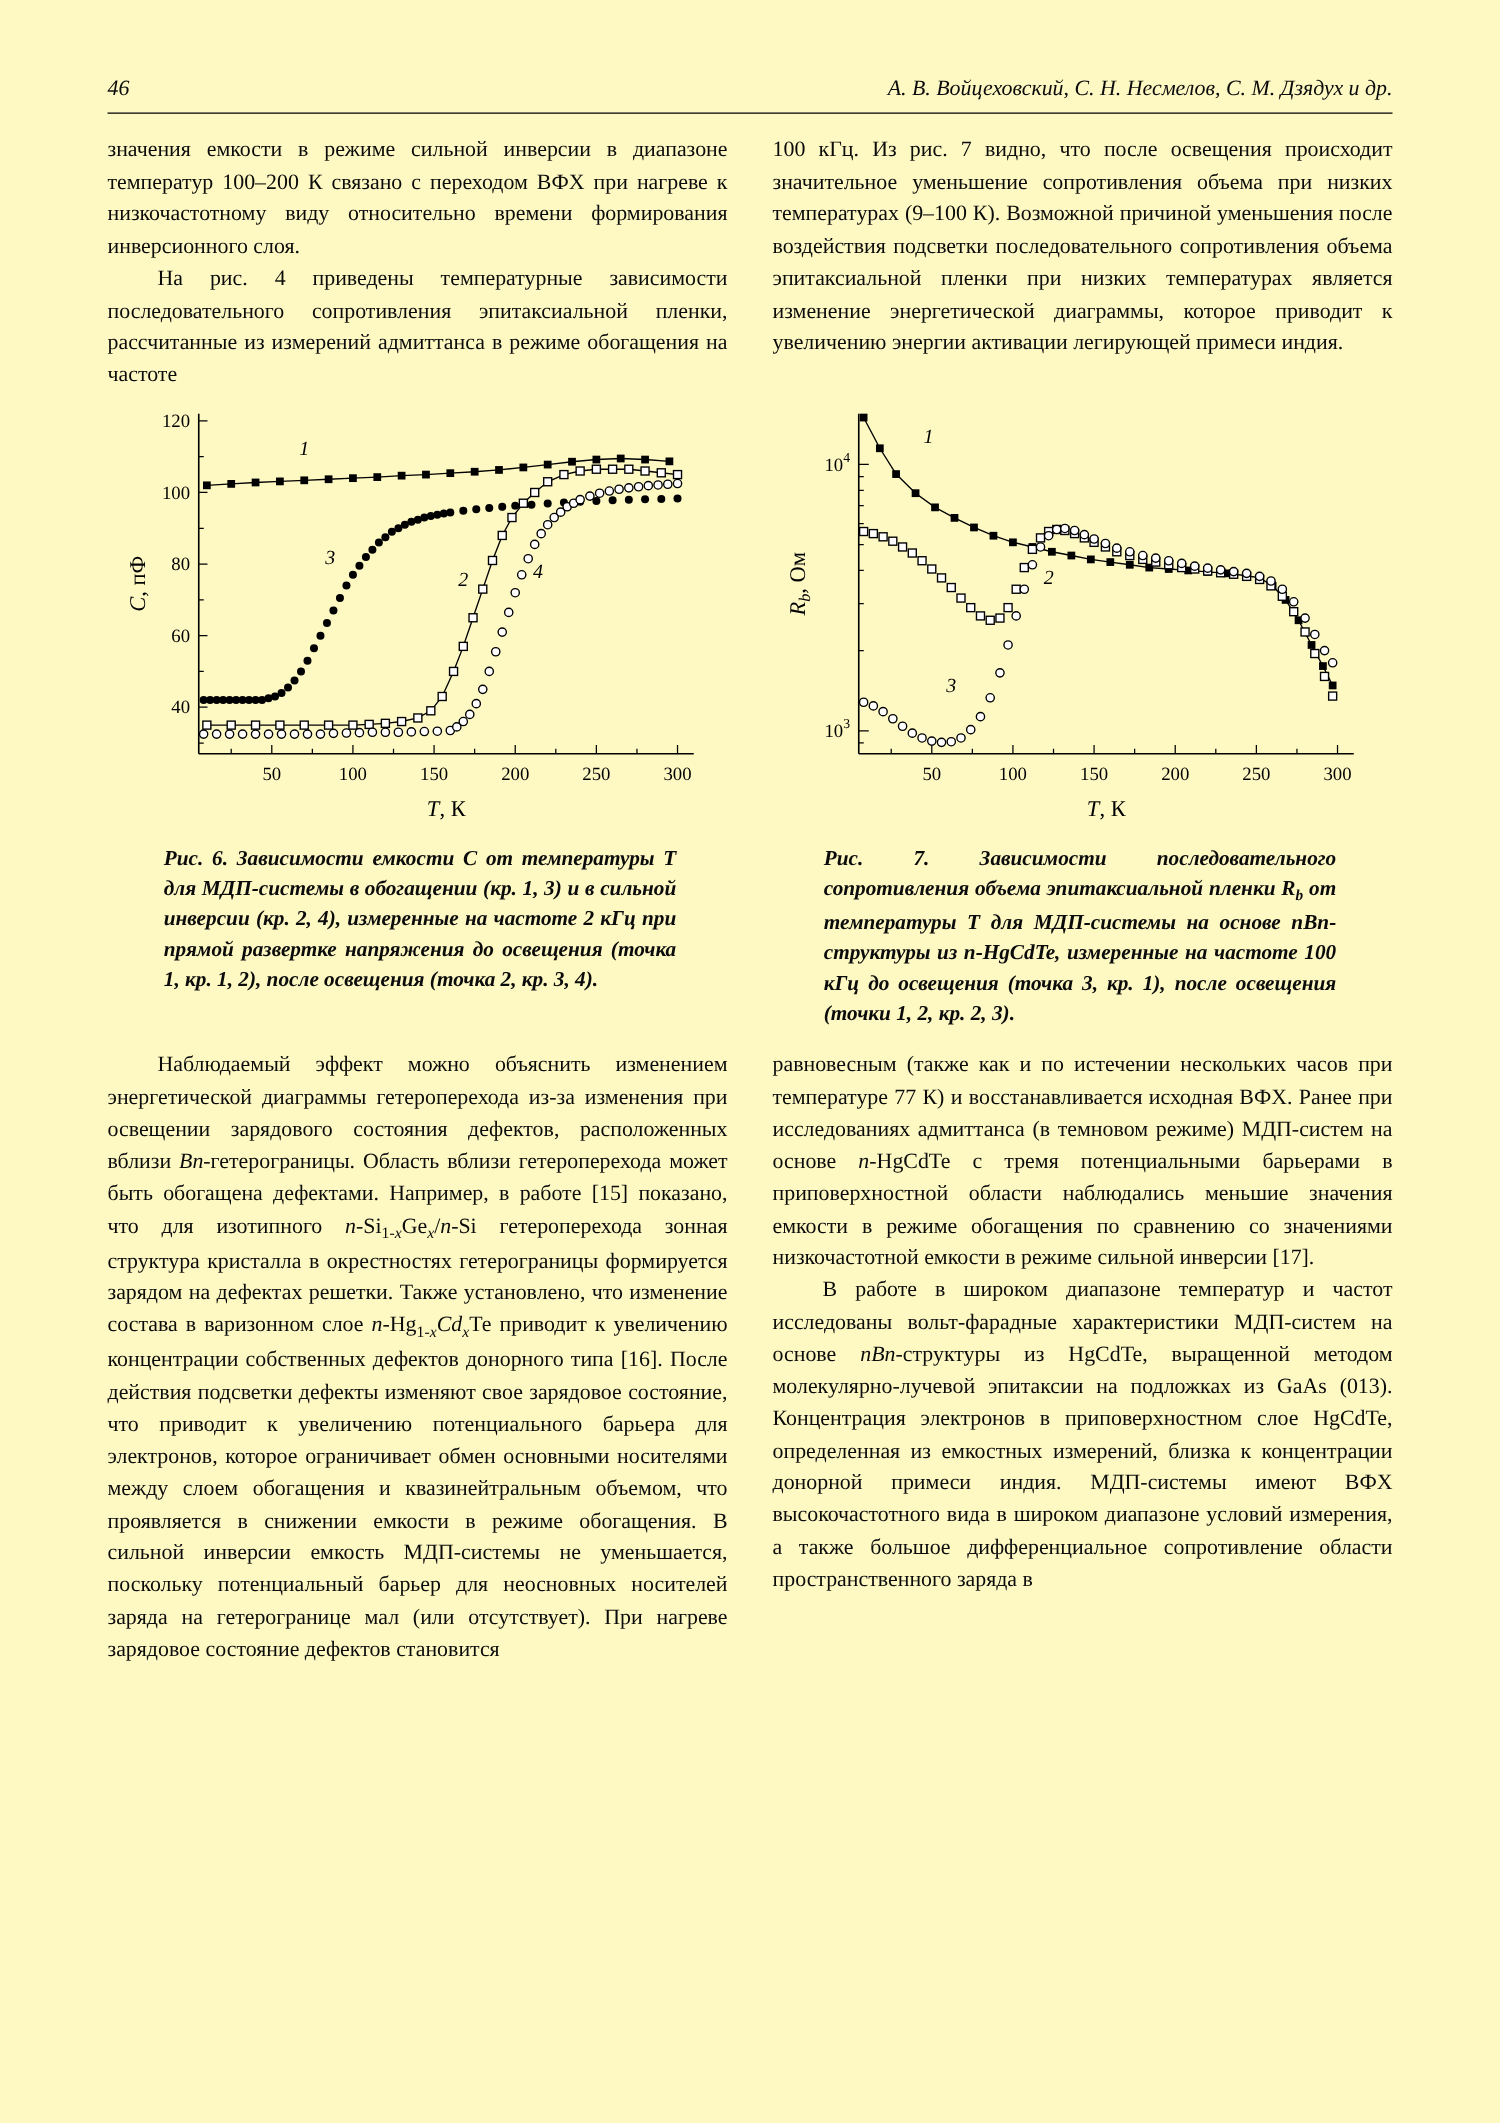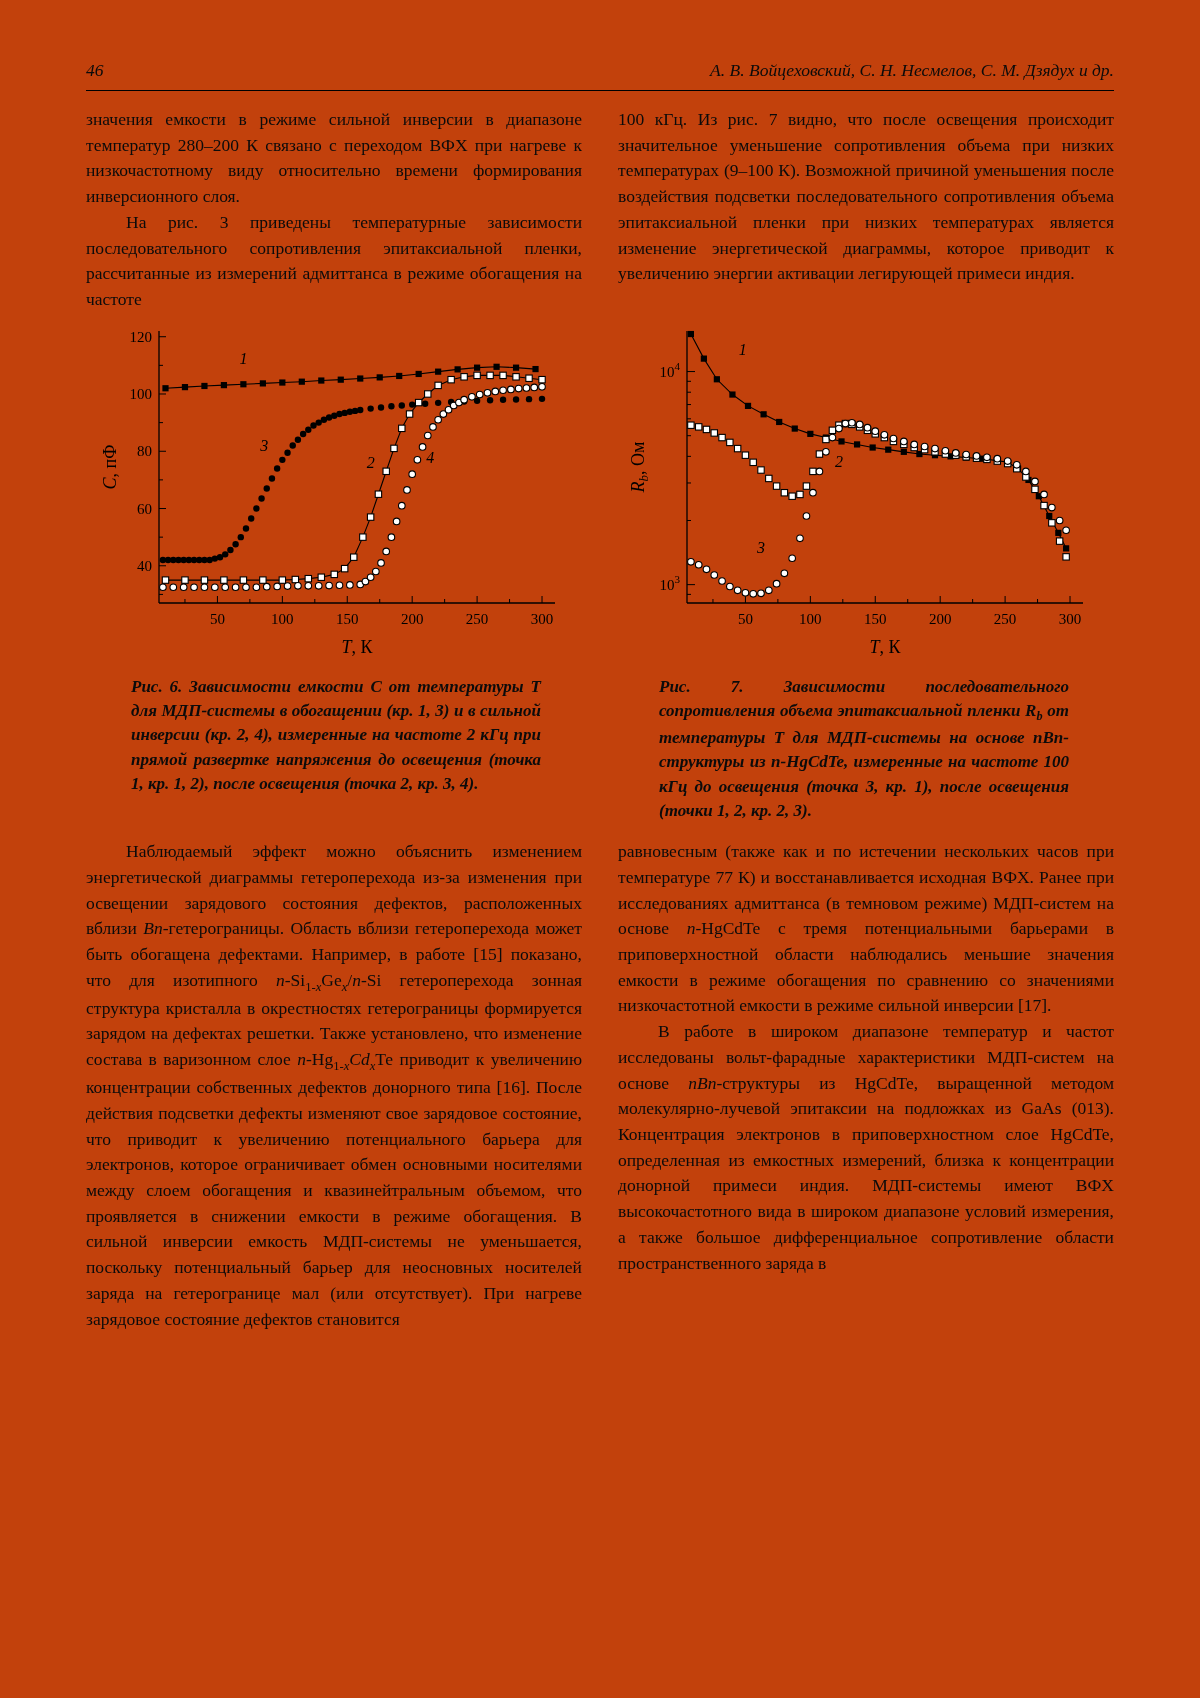--- a/index.html
+++ b/index.html
@@ -1,18 +1,18 @@
 <!DOCTYPE html>
 <html lang="ru"><head>
 <meta charset="utf-8">
 <style>
   * { margin:0; padding:0; box-sizing:border-box; }
   html, body { background:#ffffff; }
   body { width:1200px; height:1698px; font-family:"Liberation Serif", serif; color:#0b0b0b; }
-  .page { width:1200px; height:1698px; background:#c2410c; overflow:hidden; }
+  .page { width:1200px; height:1698px; background:#fef9c3; overflow:hidden; }
   .inner { padding:60px 86px 0 86px; }
 
   .header { display:flex; justify-content:space-between; align-items:flex-end;
             font-style:italic; font-size:17.5px; padding-bottom:9px; border-bottom:1.6px solid #000; }
 
   .two-col { display:flex; gap:36px; margin-top:16px; }
   .col { flex:1 1 0; min-width:0; }
   p.body-text { font-size:17.5px; line-height:1.47; text-align:justify; }
   p.indent { text-indent:40px; }
   sub { font-size:0.72em; }
@@ -36,22 +36,22 @@
 <div class="page">
   <div class="inner">
 
     <div class="header">
       <span>46</span>
       <span>А. В. Войцеховский, С. Н. Несмелов, С. М. Дзядух и др.</span>
     </div>
 
     <div class="two-col">
       <div class="col">
-        <p class="body-text">значения емкости в режиме сильной инверсии в диапазоне температур 280–200 К связано с переходом ВФХ при нагреве к низкочастотному виду относительно времени формирования инверсионного слоя.</p>
-        <p class="body-text indent">На рис. 3 приведены температурные зависимости последовательного сопротивления эпитаксиальной пленки, рассчитанные из измерений адмиттанса в режиме обогащения на частоте</p>
+        <p class="body-text">значения емкости в режиме сильной инверсии в диапазоне температур 100–200 К связано с переходом ВФХ при нагреве к низкочастотному виду относительно времени формирования инверсионного слоя.</p>
+        <p class="body-text indent">На рис. 4 приведены температурные зависимости последовательного сопротивления эпитаксиальной пленки, рассчитанные из измерений адмиттанса в режиме обогащения на частоте</p>
       </div>
       <div class="col">
         <p class="body-text">100 кГц. Из рис. 7 видно, что после освещения происходит значительное уменьшение сопротивления объема при низких температурах (9–100 К). Возможной причиной уменьшения после воздействия подсветки последовательного сопротивления объема эпитаксиальной пленки при низких температурах является изменение энергетической диаграммы, которое приводит к увеличению энергии активации легирующей примеси индия.</p>
       </div>
     </div>
 
     <div class="figures">
       <figure class="figure">
         <svg width="470" height="342" viewBox="0 0 470 342">
             <line x1="58" y1="10" x2="58" y2="282" stroke="#000" stroke-width="1.3"></line>

